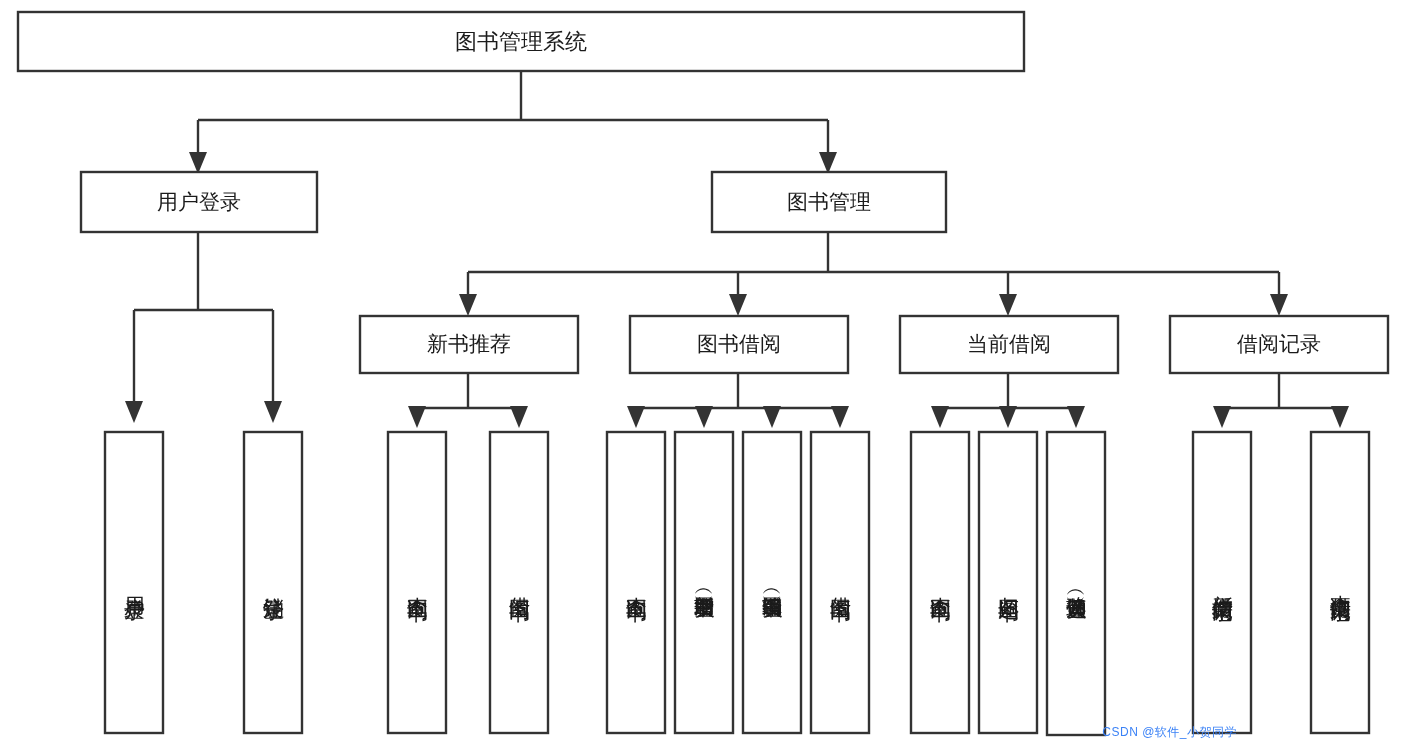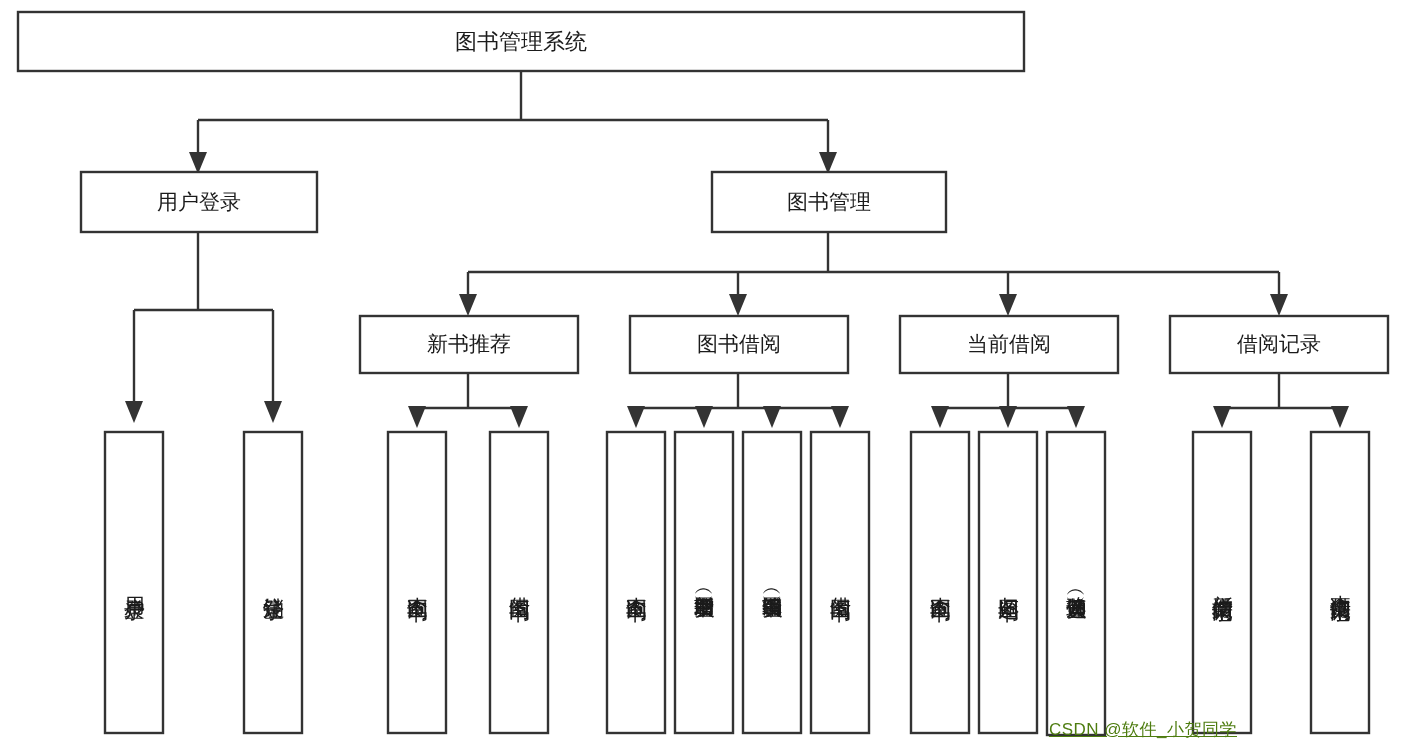--- a/index.html
+++ b/index.html
@@ -73,27 +73,26 @@
   }
   .vlabel.small {
     font-size: 20px;
     letter-spacing: 0.5px;
   }
   .watermark {
     position: absolute;
     right: 8px;
     bottom: 6px;
     font-family: "Liberation Sans", "DejaVu Sans", sans-serif;
-    font-size: 17px;
-    color: #4d7c0f;
+    font-size: 12px;
+    color: #3b82f6;
     letter-spacing: 0.5px;
     white-space: nowrap;
     pointer-events: none;
     user-select: none;
-    text-decoration: underline;
   }
 </style>
 </head>
 <body>
 
 <div id="diagram-root">
 
   <svg class="diagram-canvas" viewBox="0 0 1405 747" xmlns="http://www.w3.org/2000/svg">
 
     <g>

